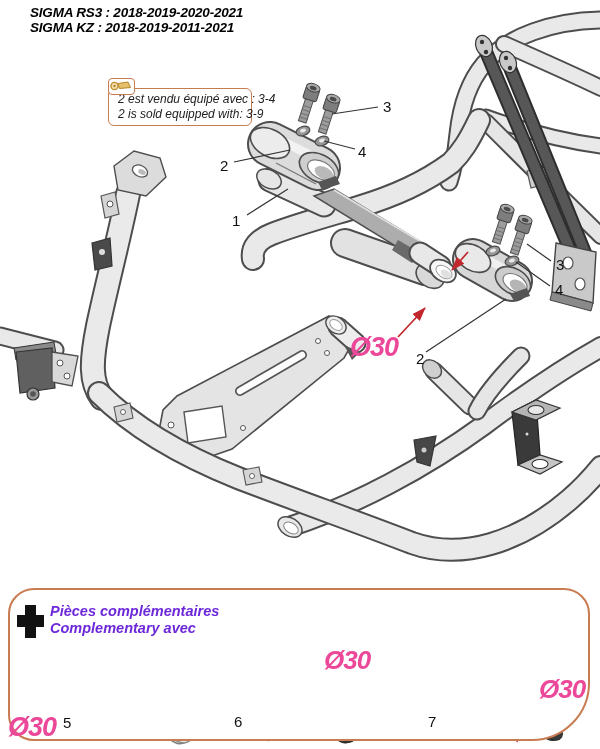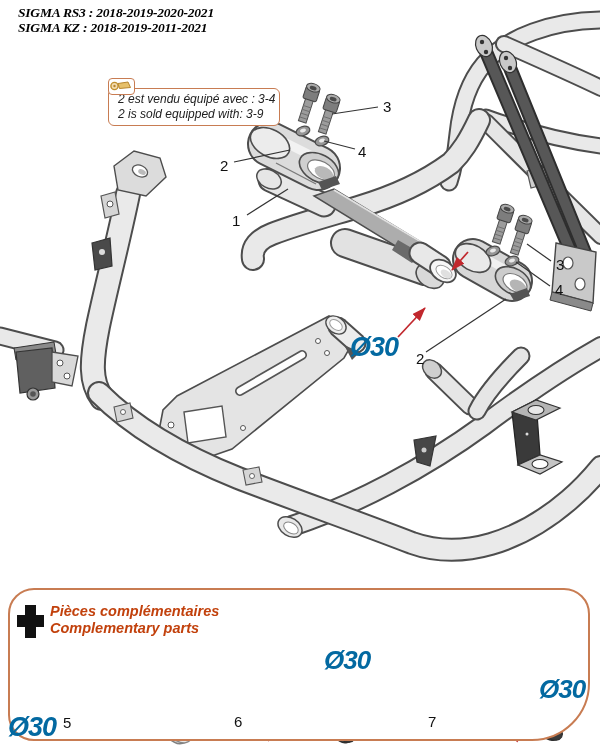--- a/index.html
+++ b/index.html
@@ -1,32 +1,32 @@
 <!DOCTYPE html>
 <html><head>
 <meta charset="utf-8">
 <style>
   html,body{margin:0;padding:0;}
   body{width:600px;height:749px;position:relative;overflow:hidden;background:#ffffff;
        font-family:"Liberation Sans",sans-serif;}
   #stage{position:absolute;inset:0;width:600px;height:749px;}
-  .titles{position:absolute;left:18px;top:5px;z-index:5;font-family:Liberation Serif, serif;}
+  .titles{position:absolute;left:30px;top:5px;z-index:5;}
   .titles div{font-size:13.5px;line-height:15px;font-weight:bold;font-style:italic;color:#000;letter-spacing:-0.2px;}
-  .note-box{position:absolute;left:108px;top:88px;width:172px;z-index:5;
+  .note-box{position:absolute;left:108px;top:88px;width:144px;z-index:5;
             border:1.6px solid #c87c52;border-radius:6px;background:#fff;padding:3px 6px 3px 9px;box-sizing:border-box;}
   .note-box div{font-size:12px;line-height:15px;font-style:italic;color:#222;white-space:nowrap;}
   .note-chip{position:absolute;left:108px;top:78px;width:27px;height:17px;z-index:6;
              border:1.6px solid #c87c52;border-radius:4px;background:#fff;box-sizing:border-box;}
   .lbl{position:absolute;z-index:7;font-size:15px;color:#111;}
-  .dim{position:absolute;z-index:7;font-weight:bold;font-style:italic;color:#0369a1;font-size:27px;letter-spacing:-1px;}
+  .dim{position:absolute;z-index:7;font-weight:bold;font-style:italic;color:#ec4899;font-size:27px;letter-spacing:-1px;}
   .dim.small{font-size:26px;}
   .comp-box{position:absolute;left:8px;top:588px;width:582px;height:153px;z-index:1;
             border:2px solid #c87c52;border-radius:26px 26px 58px 26px;box-sizing:border-box;background:#fff;}
   .comp-head{position:absolute;left:50px;top:603px;z-index:5;}
-  .comp-head div{font-size:14.5px;line-height:17px;font-weight:bold;font-style:italic;color:#c2410c;}
+  .comp-head div{font-size:14.5px;line-height:17px;font-weight:bold;font-style:italic;color:#6d28d9;}
   .plus-icon{position:absolute;left:17px;top:605px;width:27px;height:33px;z-index:5;}
   .plus-icon .v{position:absolute;left:8px;top:0;width:11px;height:33px;background:#111;}
   .plus-icon .h{position:absolute;left:0;top:10px;width:27px;height:12px;background:#111;}
   svg{display:block;}
 </style>
 </head>
 <body>
 
 <div class="titles">
   <div>SIGMA RS3 : 2018-2019-2020-2021</div>
@@ -45,21 +45,21 @@
   <div>2 is sold equipped with: 3-9</div>
 </div>
 
 <div class="comp-box"></div>
 <div class="plus-icon">
     <span class="v"></span>
     <span class="h"></span>
   </div>
 <div class="comp-head">
   <div>Pièces complémentaires</div>
-  <div>Complementary parts</div>
+  <div>Complementary avec</div>
 </div>
 
 <svg id="stage" viewBox="0 0 600 749">
   <defs>
     <marker id="ra" markerUnits="userSpaceOnUse" markerWidth="16" markerHeight="12" refX="13" refY="5" orient="auto">
       <path d="M0,0 L14,5 L0,10 Z" fill="#c1272d"></path>
     </marker>
   </defs>
 
   <g>

